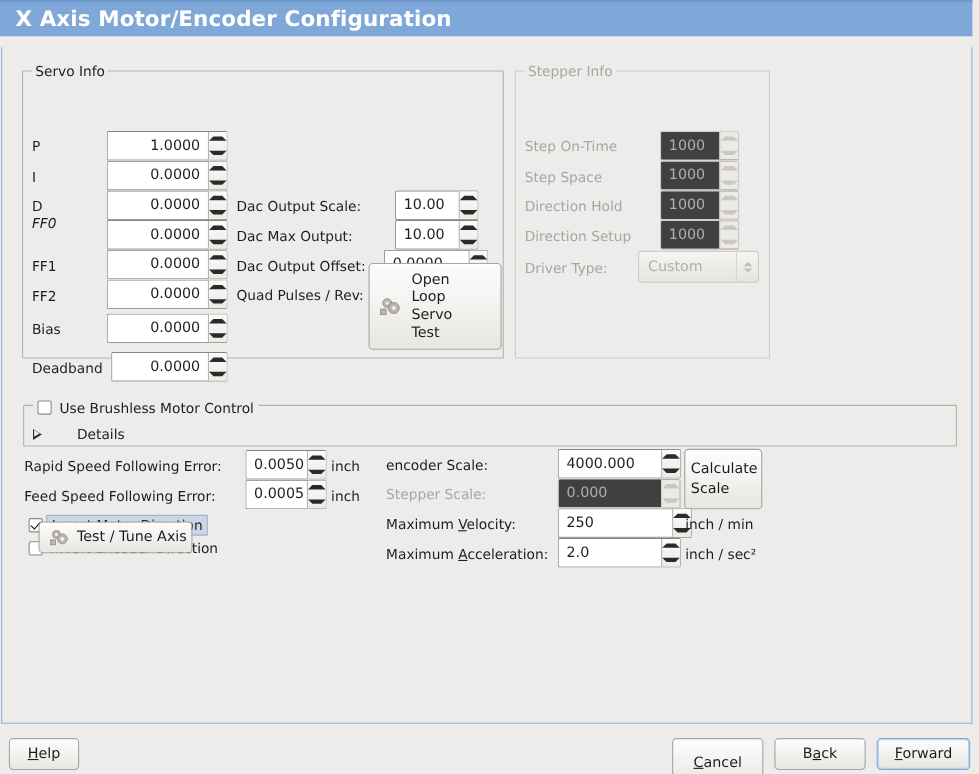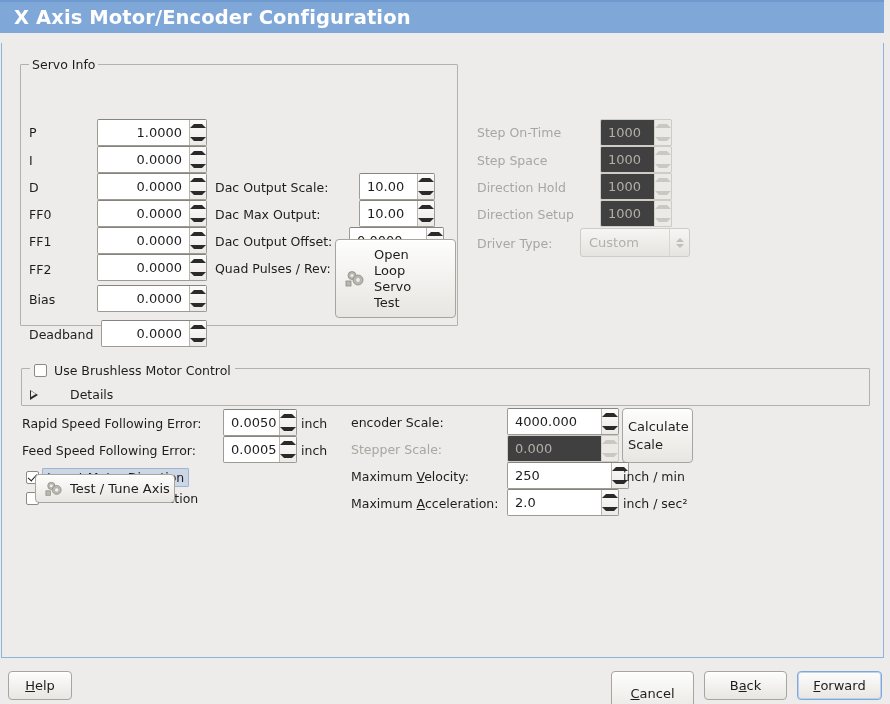--- a/index.html
+++ b/index.html
@@ -176,21 +176,21 @@
 
 <div class="content-frame">
 
   <div class="group" style="left:18px; top:21px; width:438px; height:262px;">
     <span class="group-title">Servo Info</span>
   </div>
 
   <div class="lbl" style="left:27px; top:82px;">P</div>
   <div class="lbl" style="left:27px; top:110px;">I</div>
   <div class="lbl" style="left:27px; top:137px;">D</div>
-  <div class="lbl" style="left:27px; top:164px;">FF0</div>
+  <div class="lbl" style="left:27px; top:152px;font-style:italic;">FF0</div>
   <div class="lbl" style="left:27px; top:191px;">FF1</div>
   <div class="lbl" style="left:27px; top:219px;text-align:center;">FF2</div>
   <div class="lbl" style="left:27px; top:249px;">Bias</div>
   <div class="lbl" style="left:27px; top:284px;">Deadband</div>
 
   <div class="spin right" style="left:95px; top:76px; width:110px;">
     <span class="val">1.0000</span>
     <span class="btns">
       <span class="up">
           <i class="chev up"></i>
@@ -331,20 +331,23 @@
       </svg>
     </span>
     <span style="text-align:left;">
       <span style="display:block;">Open</span>
       <span style="display:block;">Loop</span>
       <span style="display:block;">Servo</span>
       <span style="display:block;">Test</span>
     </span>
   </div>
 
+  <div class="group disabled" style="left:466px; top:21px; width:232px; height:262px;">
+    <span class="group-title">Stepper Info</span>
+  </div>
 
   <div class="lbl dim" style="left:475px; top:82px;">Step On-Time</div>
   <div class="lbl dim" style="left:475px; top:110px;">Step Space</div>
   <div class="lbl dim" style="left:475px; top:137px;">Direction Hold</div>
   <div class="lbl dim" style="left:475px; top:164px;">Direction Setup</div>
   <div class="lbl dim" style="left:475px; top:193px;">Driver Type:</div>
 
   <div class="spin disabled" style="left:598px; top:76px; width:72px;">
     <span class="val">1000</span>
     <span class="btns">

